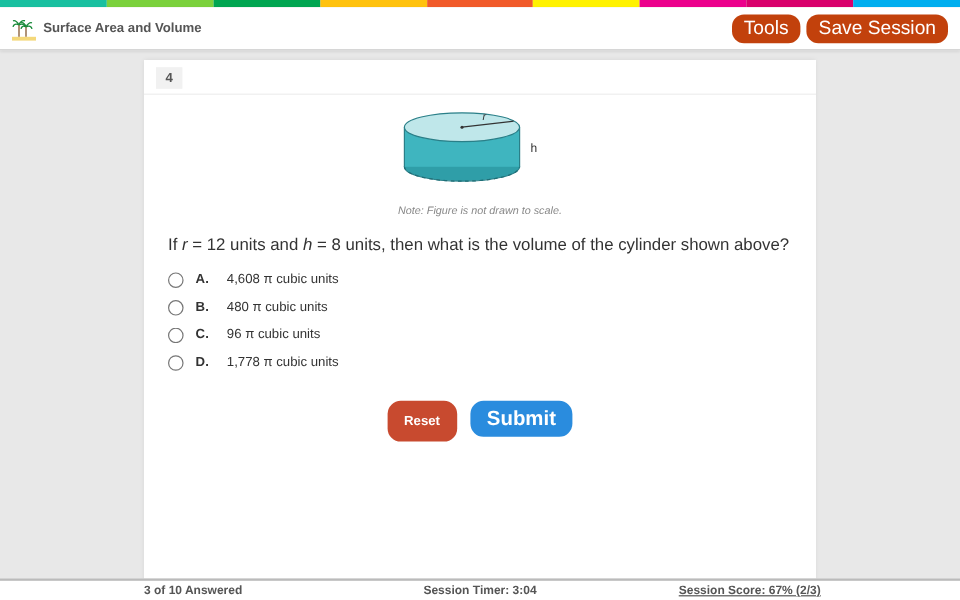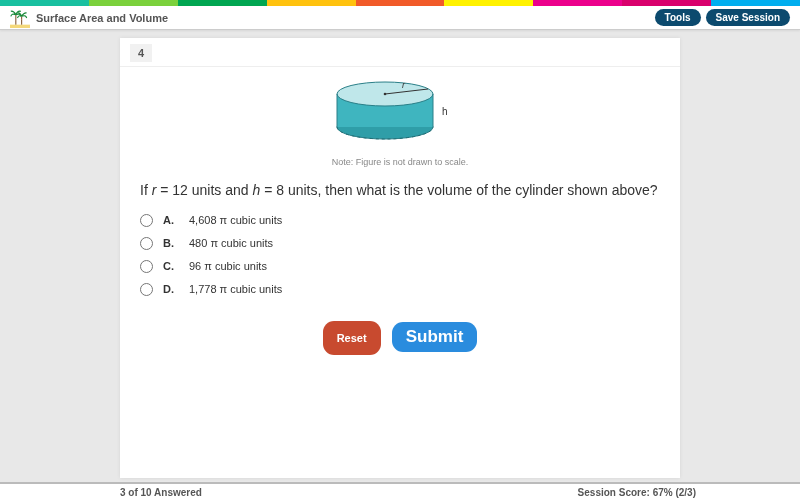--- a/index.html
+++ b/index.html
@@ -9,60 +9,60 @@
     background: #e8e8e8;
     width: 800px;
     height: 500px;
     overflow: hidden;
     position: relative;
   }
   .color-bar { display: flex; height: 6px; width: 100%; }
   .color-bar div { flex: 1; height: 100%; }
   .header {
     background: #fff;
-    height: 24px;
+    height: 36px;
     display: flex;
     align-items: center;
     padding: 0 10px;
     border-bottom: 1px solid #ccc;
     box-shadow: 0 1px 2px rgba(0,0,0,0.08);
     position: relative;
   }
   .palm { width: 20px; height: 20px; margin-right: 6px; }
   .header-title { color: #555; font-size: 11px; font-weight: bold; }
   .header-buttons { position: absolute; right: 10px; display: flex; gap: 5px; }
   .btn-pill {
-    background: #0c4a6e;
+    background: #c2410c;
     color: #fff;
     border: none;
     border-radius: 10px;
     padding: 3px 10px;
-    font-size: 10px;
-    font-weight: bold;
+    font-size: 16px;
+    font-weight: normal;
     cursor: pointer;
   }
   .content-wrap {
     width: 560px;
     margin: 8px auto 0 auto;
     background: #fff;
     height: 440px;
     box-shadow: 0 0 4px rgba(0,0,0,0.08);
     position: relative;
   }
   .qnum-row { padding: 6px 10px 4px 10px; border-bottom: 1px solid #eee; }
   .qnum {
     display: inline-block;
     background: #f1f1f1;
     color: #555;
     padding: 3px 8px;
     font-size: 11px;
     font-weight: bold;
   }
   .figure-area { text-align: center; padding: 12px 0 4px 0; }
-  .figure-note { color: #888; font-size: 9px; margin-top: 8px; }
+  .figure-note { font-style: italic; color: #888; font-size: 9px; margin-top: 8px; }
   .cylinder-svg { display: inline-block; }
   .question-text { padding: 10px 20px 8px 20px; color: #333; font-size: 14px; line-height: 1.4; }
   .question-text .var { font-style: italic; }
   .choices { padding: 0 20px; }
   .choice-row { display: flex; align-items: center; padding: 5px 0; color: #333; font-size: 11px; }
   .choice-row input { margin-right: 10px; }
   .choice-letter { font-weight: bold; margin-right: 12px; min-width: 14px; }
   .action-row { text-align: center; padding: 20px 0; }
   .btn-reset {
     background: #c84a2f;
@@ -87,21 +87,21 @@
     background: #fff;
     border-top: 2px solid #bbb;
     display: flex;
     align-items: center;
     color: #555;
     font-size: 10px;
     font-weight: bold;
   }
   .footer .f-left { position: absolute; left: 120px; }
   .footer .f-center { width: 100%; text-align: center; }
-  .footer .f-right { position: absolute; right: 104px; }
+  .footer .f-right { position: absolute; right: 116px; text-decoration: underline; }
 </style>
 </head>
 <body>
 
 <div class="color-bar">
   <div style="background:#19c0a0"></div>
     <div style="background:#7bd13c"></div>
     <div style="background:#00a651"></div>
   <div style="background:#ffc20e"></div>
     <div style="background:#f15a29"></div>
@@ -179,14 +179,15 @@
   </div>
 
   <div class="action-row">
     <button class="btn-reset">Reset</button>
     <button class="btn-submit">Submit</button>
   </div>
 </div>
 
 <div class="footer">
   <span class="f-left">3 of 10 Answered</span>
+  <span class="f-center">Session Timer: 3:04</span>
   <span class="f-right">Session Score: 67% (2/3)</span>
 </div>
 
 </body></html>

